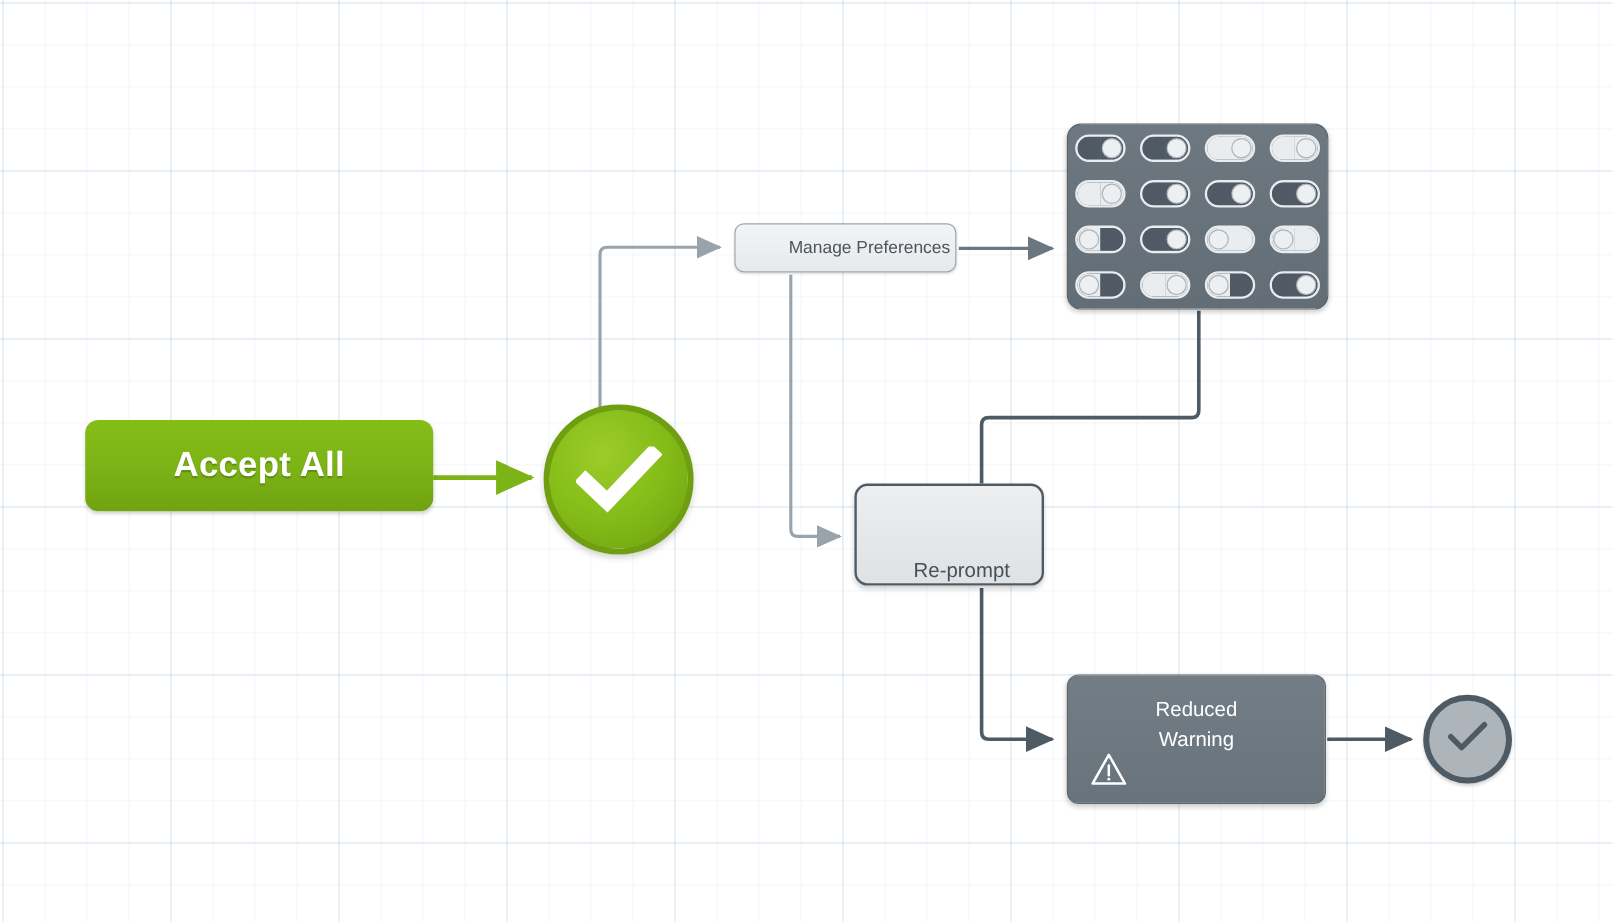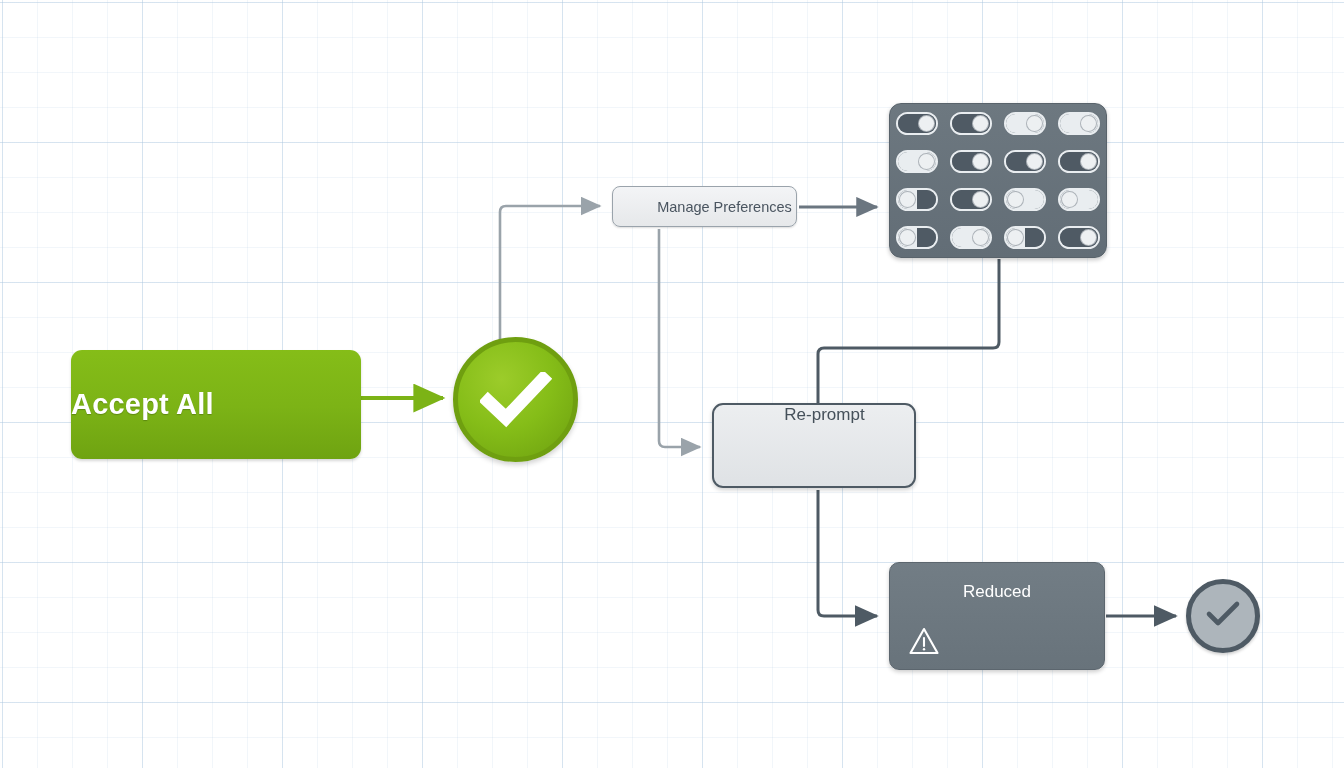--- a/index.html
+++ b/index.html
@@ -28,26 +28,27 @@
     left: 0; top: 0;
     width: 1344px;
     height: 768px;
     pointer-events: none;
   }
 
   
   .accept-btn {
     position: absolute;
     left: 71px; top: 350px;
-    width: 290px; height: 109px;
+    width: 290px; height: 76px;
     border-radius: 11px;
     background: linear-gradient(to bottom, #85bd18 0%, #7cb316 52%, #6fa311 100%);
     box-shadow: 0 2px 3px rgba(0,0,0,0.16);
     display: flex;
     align-items: center;
+    justify-content: center;
   }
   .accept-btn .label {
     color: #ffffff;
     font-size: 29px;
     font-weight: bold;
     letter-spacing: 0.2px;
     text-shadow: 0 1px 1px rgba(60,90,10,0.45);
   }
 
   
@@ -129,28 +130,28 @@
   }
   .tg.knob-right .knob { right: 1px; }
   .tg.knob-left  .knob { left: 1px; }
   .fill-dark  { background: #4f5a64; }
   .fill-light { background: #e9edf0; }
 
   
   .reprompt-box {
     position: absolute;
     left: 712px; top: 403px;
-    width: 204px; height: 85px;
+    width: 158px; height: 85px;
     border-radius: 11px;
     background: linear-gradient(to bottom, #eceef0 0%, #dfe2e5 100%);
     border: 2px solid #4e5a64;
     box-sizing: border-box;
     box-shadow: 0 2px 4px rgba(0,0,0,0.18);
     display: flex;
-    align-items: flex-start;
+    align-items: flex-end;
     justify-content: center;
     padding-left: 21px;
   }
   .reprompt-box .label {
     color: #45505a;
     font-size: 17px;
   }
 
   
   .warn-box {
@@ -328,20 +329,21 @@
       </div>
     </div>
 
   <div class="reprompt-box">
     <span class="label">Re-prompt</span>
   </div>
 
   <div class="warn-box">
     <div class="wtext">
       <div>Reduced</div>
+      <div>Warning</div>
     </div>
     <span class="warn-icon">
       <svg width="32" height="30" viewBox="0 0 32 30">
         <path d="M16,3 L29.5,27 L2.5,27 Z" fill="none" stroke="#ffffff" stroke-width="2.1" stroke-linejoin="round"></path>
         <line x1="16" y1="12" x2="16" y2="20" stroke="#ffffff" stroke-width="2.1" stroke-linecap="round"></line>
         <circle cx="16" cy="23.3" r="1.2" fill="#ffffff"></circle>
       </svg>
     </span>
   </div>
 

